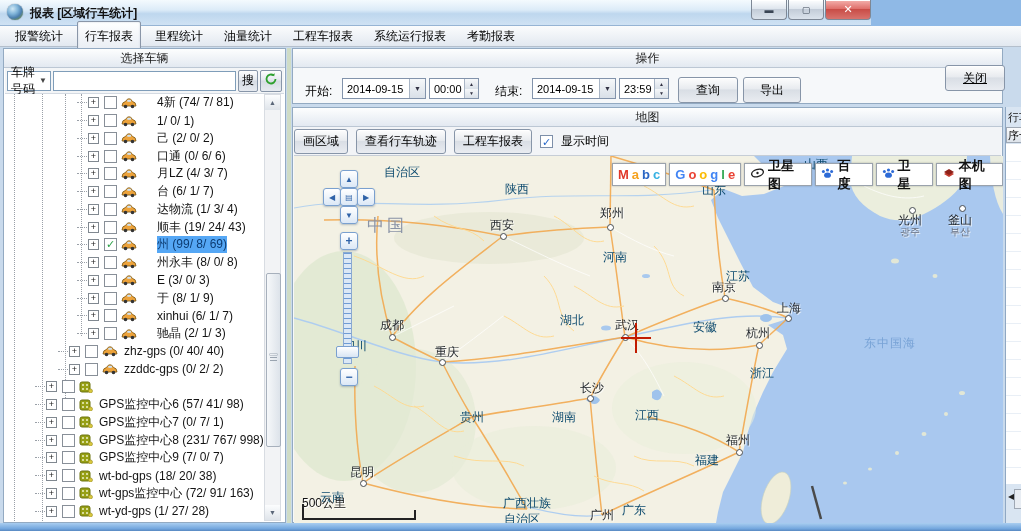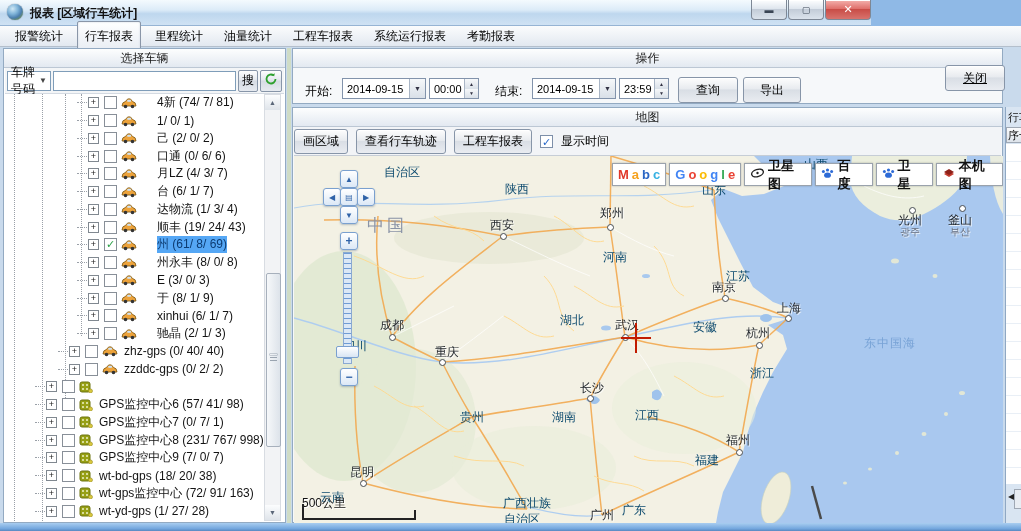--- a/index.html
+++ b/index.html
@@ -297,21 +297,21 @@
           <span class="plus">+</span>
           <span class="cb">✓</span>
           <span class="ticon">
             <svg width="16" height="12" viewBox="0 0 16 12">
               <path d="M1 9 Q1 5 4.5 4.5 L6 2.5 Q7 1.5 9.5 2 L11.5 4.5 Q15 5 15 9 Z" fill="#eda33b" stroke="#7a5510" stroke-width="0.8"></path>
               <rect x="6.3" y="2.8" width="3.6" height="2" fill="#cfe3f2"></rect>
               <circle cx="4.5" cy="9.5" r="1.8" fill="#333"></circle>
               <circle cx="11.5" cy="9.5" r="1.8" fill="#333"></circle>
             </svg>
           </span>
-          <span class="tlabel sel">州 (61/ 8/ 69)</span>
+          <span class="tlabel sel">州 (99/ 8/ 69)</span>
         </div>
         <div class="trow lvl3">
           <span class="stub"></span>
           <span class="plus">+</span>
           <span class="cb"></span>
           <span class="ticon">
             <svg width="16" height="12" viewBox="0 0 16 12">
               <path d="M1 9 Q1 5 4.5 4.5 L6 2.5 Q7 1.5 9.5 2 L11.5 4.5 Q15 5 15 9 Z" fill="#eda33b" stroke="#7a5510" stroke-width="0.8"></path>
               <rect x="6.3" y="2.8" width="3.6" height="2" fill="#cfe3f2"></rect>
               <circle cx="4.5" cy="9.5" r="1.8" fill="#333"></circle>

